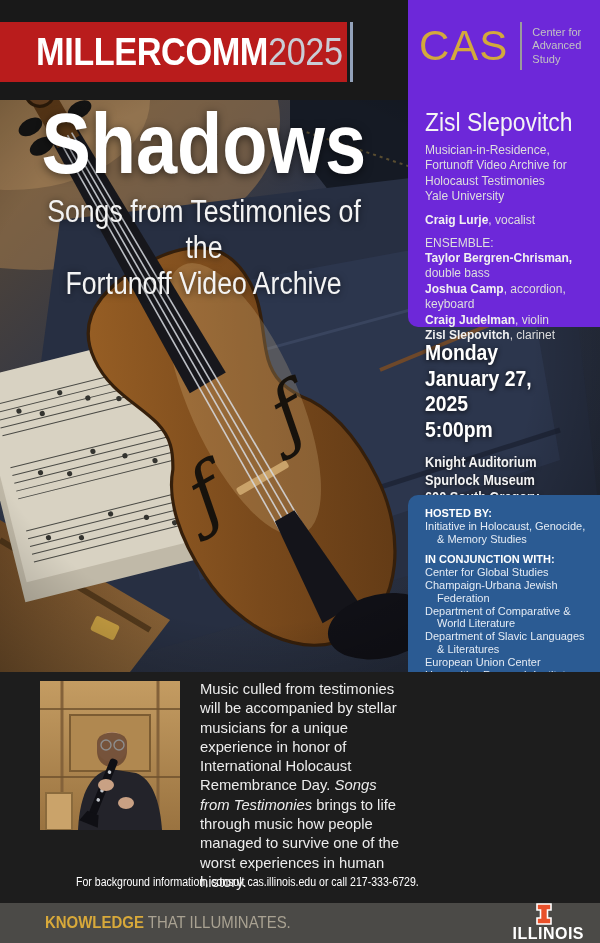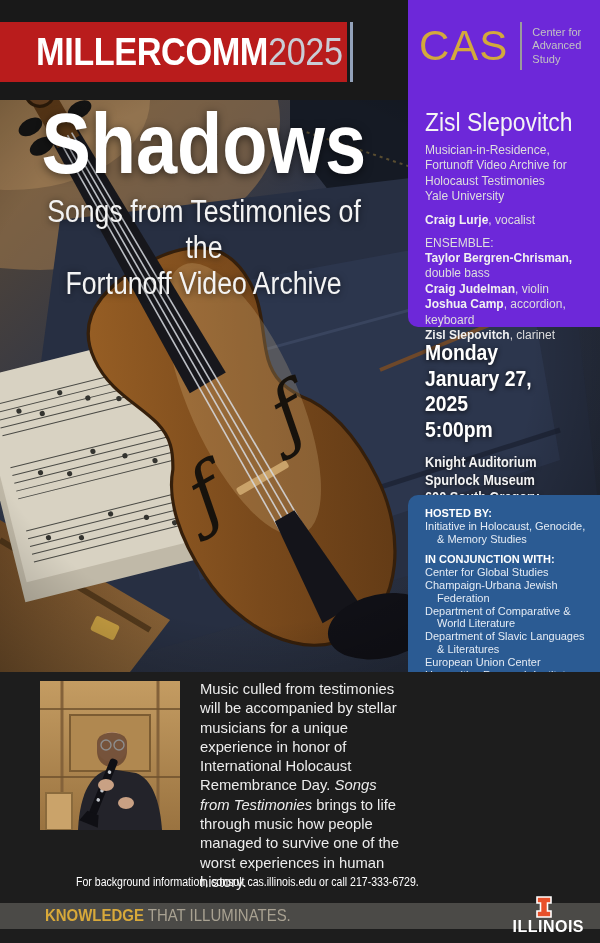--- a/index.html
+++ b/index.html
@@ -56,21 +56,21 @@
   .bottom{left:0;top:672px;width:600px;height:231px;background:#1d1d1d;}
   .clar-photo{left:40px;top:681px;width:140px;height:149px;overflow:hidden;}
   .about{left:200px;top:680px;width:205px;font-size:14.8px;line-height:19.3px;color:#ececec;}
   .about i{font-style:italic;}
   .social-row{left:45px;top:868px;width:360px;height:28px;display:flex;align-items:center;}
   .fb{width:22px;height:22px;}
   .x-logo{margin-left:14px;width:22px;height:20px;display:flex;align-items:center;}
   .info-text{margin-left:17px;font-size:12px;font-weight:400;color:#ffffff;white-space:nowrap;}
 
   
-  .footer{left:0;top:903px;width:600px;height:26px;background:#4b4a47;display:flex;align-items:center;justify-content:space-between;}
+  .footer{left:0;top:903px;width:600px;height:40px;background:#4b4a47;display:flex;align-items:center;justify-content:space-between;}
   .tagline{margin-left:45px;font-size:17px;font-weight:700;color:#d8a93a;white-space:nowrap;}
   .tagline .rest{font-weight:400;color:#a9a292;}
   .wordmark-row{margin-right:16px;display:flex;align-items:center;flex-direction:column;}
   .illinois{margin-left:8px;font-size:16px;font-weight:700;letter-spacing:0.5px;color:#ffffff;}
 </style>
 </head>
 <body>
 
 <div class="poster">
 
@@ -200,22 +200,22 @@
       <div class="role-lines">
         <div>Musician-in-Residence,</div>
         <div>Fortunoff Video Archive for</div>
         <div>Holocaust Testimonies</div>
         <div>Yale University</div>
       </div>
       <div class="voc-line"><span class="b">Craig Lurje</span><span>, vocalist</span></div>
       <div class="ens-head">ENSEMBLE:</div>
       <div class="members">
         <div><span class="b">Taylor Bergren-Chrisman,</span><span> double bass</span></div>
+        <div><span class="b">Joshua Camp</span><span>, accordion, keyboard</span></div>
         <div><span class="b">Craig Judelman</span><span>, violin</span></div>
-        <div><span class="b">Joshua Camp</span><span>, accordion, keyboard</span></div>
         <div><span class="b">Zisl Slepovitch</span><span>, clarinet</span></div>
       </div>
     </div>
   </div>
 
   <div class="abs hero">
     <div class="hero-title"><span class="cond-c">Shadows</span></div>
     <div class="hero-sub">
       <div><span class="cond-c">Songs from Testimonies of the</span></div>
       <div><span class="cond-c">Fortunoff Video Archive</span></div>

